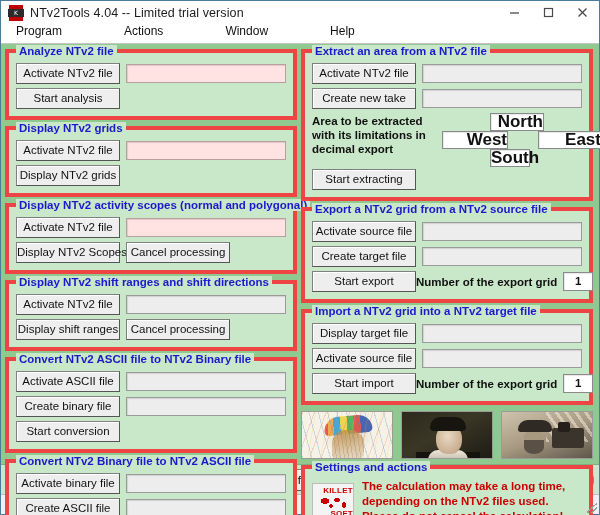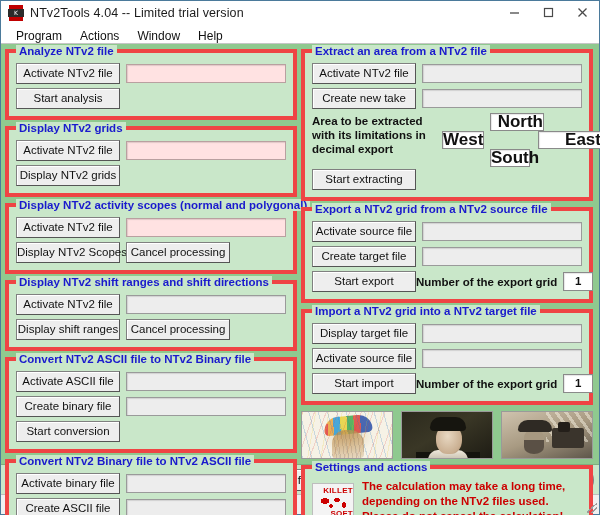--- a/index.html
+++ b/index.html
@@ -46,22 +46,23 @@
   }
   .win-buttons{margin-left:auto;display:flex;height:23px;}
   .win-btn{
     width:34px;height:23px;display:flex;align-items:center;justify-content:center;
     color:#4a4a4a;font-size:13px;line-height:1;
   }
   .win-btn svg{display:block;}
   
   .menubar{
     height:19px;flex:0 0 19px;background:#ffffff;
-    display:flex;align-items:flex-end;padding-left:6px;
+    display:flex;align-items:flex-start;padding-left:6px;
     border-bottom:1px solid #c6c6c6;
+    gap:44px;
   }
   .menu-item{
     font-size:12px;color:#111;padding:0 9px;white-space:nowrap;
   }
   
   .body{
     flex:1 1 auto;position:relative;background:#8fc98f;
     padding:0;
   }
   .col{
@@ -122,21 +123,21 @@
   .compass{
     position:relative;width:150px;height:52px;flex:0 0 150px;margin-left:2px;
   }
   .cbox{
     position:absolute;background:#ffffff;border:1px solid #8a8a8a;
     box-shadow:inset 1px 1px 1px rgba(0,0,0,.10);
     font-size:17px;font-weight:bold;color:#111;
     height:18px;line-height:16px;text-align:right;box-sizing:border-box;
   }
   .c-north{left:48px;top:0px;width:54px;}
-  .c-west {left:0px;top:18px;width:42px;}
+  .c-west {left:0px;top:18px;width:66px;}
   .c-east {left:96px;top:18px;width:64px;}
   .c-south{left:48px;top:36px;width:40px;}
   .numrow{display:flex;align-items:center;margin-bottom:0;}
   .numlabel{
     font-size:11.5px;font-weight:bold;color:#111;
     margin-left:auto;margin-right:6px;white-space:nowrap;
   }
   .numbox{
     width:30px;flex:0 0 30px;height:19px;line-height:17px;
     background:#ffffff;border:1px solid #8a8a8a;

